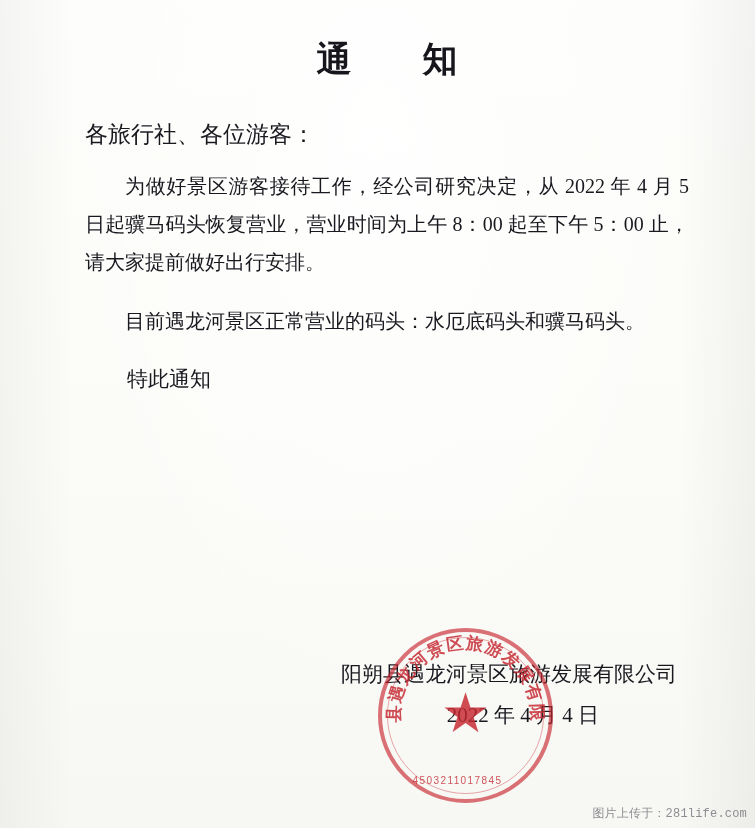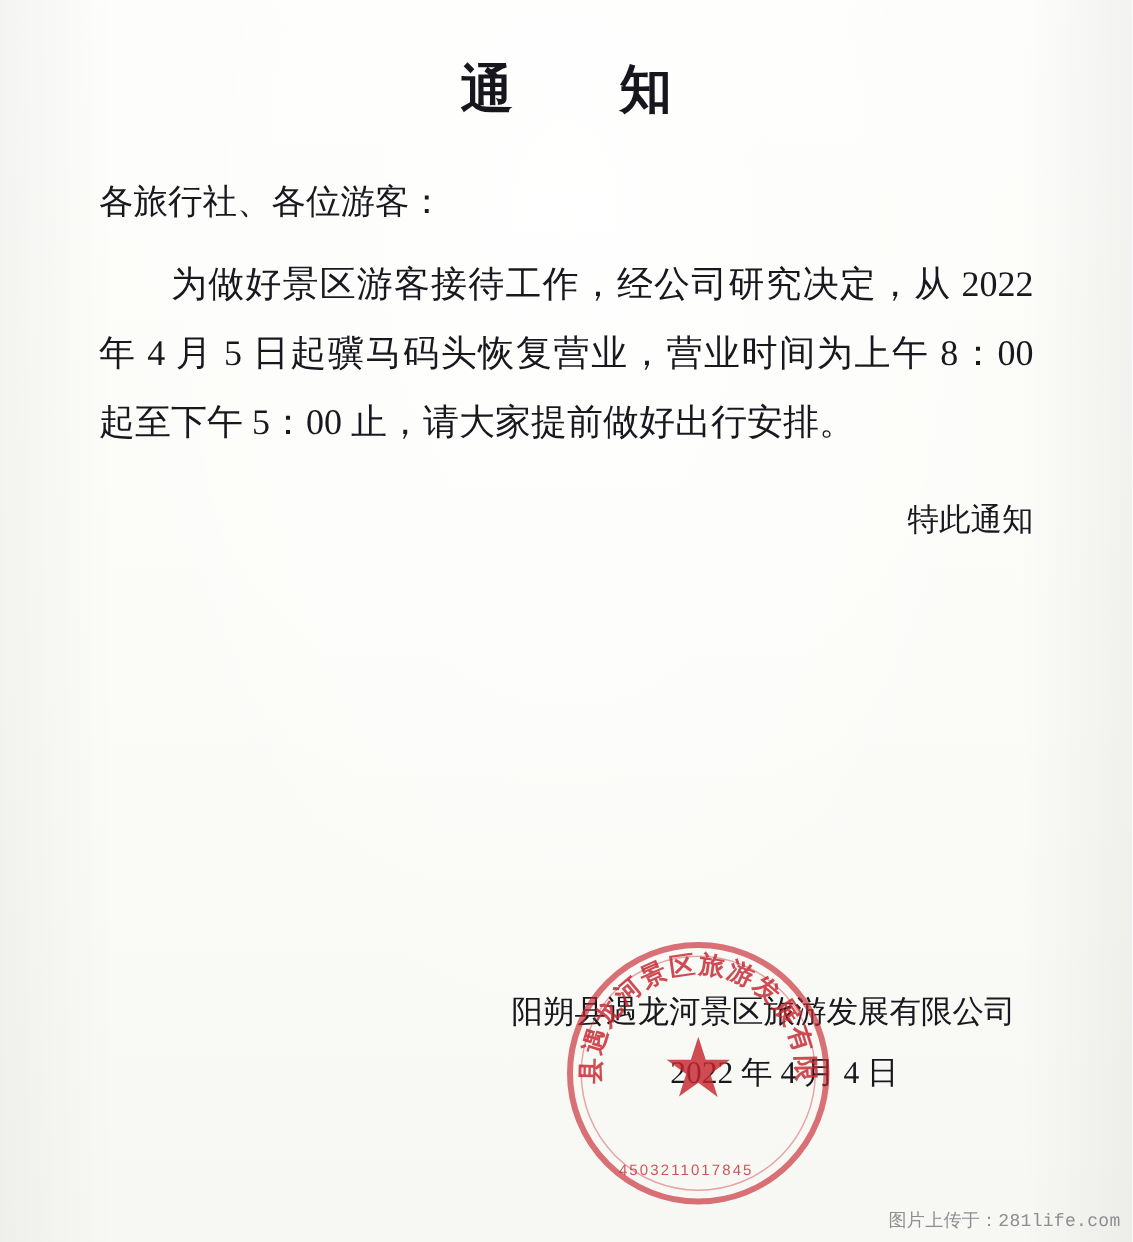--- a/index.html
+++ b/index.html
@@ -31,20 +31,21 @@
       radial-gradient(ellipse at 50% 18%, rgba(255,255,255,0.85) 0%, rgba(250,250,246,0.0) 60%),
       linear-gradient(90deg, rgba(0,0,0,0.035) 0%, rgba(0,0,0,0) 10%, rgba(0,0,0,0) 90%, rgba(0,0,0,0.045) 100%);
     pointer-events: none;
   }
 
   .sheet {
     position: absolute;
     inset: 0;
     padding: 0 66px;
     box-sizing: border-box;
+    margin-left: 19px;
   }
 
   .doc-title {
     margin: 0;
     padding-top: 36px;
     text-align: center;
     font-size: 35px;
     font-weight: bold;
     letter-spacing: 18px;
     text-indent: 18px;
@@ -54,37 +55,36 @@
 
   .salutation {
     margin-top: 34px;
     font-size: 23px;
     line-height: 1.55;
     color: #18181f;
   }
 
   .para {
     margin-top: 14px;
-    font-size: 24px;
+    font-size: 20px;
     line-height: 1.92;
     text-indent: 2em;
     text-align: justify;
     color: #18181f;
   }
   .para.tight {
     margin-top: 18px;
   }
 
   .closing {
     margin-top: 22px;
     font-size: 21px;
     line-height: 1.7;
     text-indent: 2em;
     color: #18181f;
-    text-align: right;
   }
 
   .signature-block {
     position: absolute;
     right: 78px;
     bottom: 92px;
     text-align: right;
     font-size: 21px;
     line-height: 1.95;
     color: #18181f;
@@ -165,20 +165,21 @@
 <div class="paper"></div>
 
 <div class="sheet">
 
   <h1 class="doc-title">通　知</h1>
 
   <div class="salutation">各旅行社、各位游客：</div>
 
   <p class="para">为做好景区游客接待工作，经公司研究决定，从 2022 年 4 月 5 日起骥马码头恢复营业，营业时间为上午 8：00 起至下午 5：00 止，请大家提前做好出行安排。</p>
 
+  <p class="para tight">目前遇龙河景区正常营业的码头：水厄底码头和骥马码头。</p>
 
   <div class="closing">特此通知</div>
 
 </div>
 
 <div class="signature-block">
   <div class="signer">阳朔县遇龙河景区旅游发展有限公司</div>
   <div class="sign-date">2022 年 4 月 4 日</div>
 </div>
 

